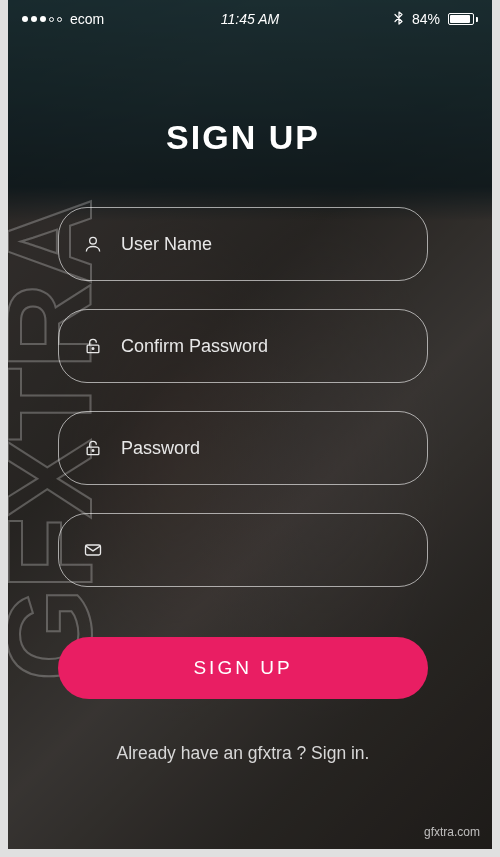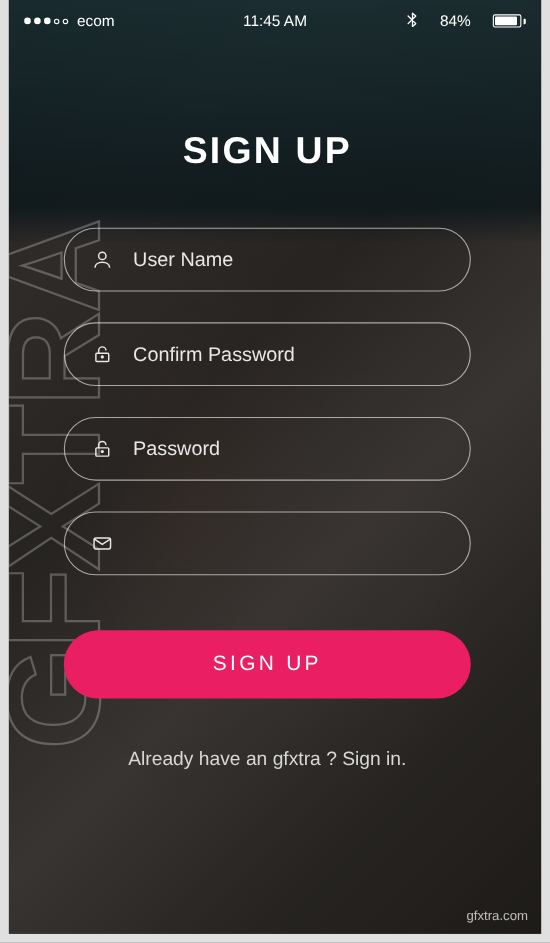--- a/index.html
+++ b/index.html
@@ -45,22 +45,22 @@
       justify-content: space-between;
       padding: 0 14px;
       color: #fff;
       font-size: 14px;
       z-index: 10;
     }
     .status-left { display: flex; align-items: center; gap: 8px; }
     .signal-dots { display: flex; gap: 3px; align-items: center; }
     .dot { width: 6px; height: 6px; border-radius: 50%; background: #fff; }
     .dot.empty { background: transparent; border: 1px solid #fff; width: 5px; height: 5px; }
-    .status-center { position: absolute; left: 50%; transform: translateX(-50%); font-weight: 500; }
-    .status-right { display: flex; align-items: center; gap: 20px; }
+    .status-center { position: absolute; left: 50%; transform: translateX(-50%); font-weight: 500; font-style: italic; }
+    .status-right { display: flex; align-items: center; gap: 8px; }
     .battery { display: flex; align-items: center; gap: 2px; }
     .battery-body { width: 26px; height: 12px; border: 1px solid #fff; border-radius: 2px; position: relative; }
     .battery-fill { position: absolute; left: 1px; top: 1px; bottom: 1px; width: 84%; background: #fff; border-radius: 1px; }
     .battery-tip { width: 2px; height: 5px; background: #fff; border-radius: 0 1px 1px 0; }
     
     .watermark {
       position: absolute;
       left: -10px;
       top: 200px;
       font-size: 120px;
@@ -95,21 +95,21 @@
     .title {
       color: #fff;
       font-size: 34px;
       font-weight: 800;
       letter-spacing: 2px;
       margin-bottom: 50px;
     }
     .form { width: 100%; display: flex; flex-direction: column; gap: 28px; }
     .field {
       position: relative;
-      height: 58px;
+      height: 74px;
       border: 1px solid rgba(255,255,255,0.6);
       border-radius: 29px;
       display: flex;
       align-items: center;
       padding: 0 24px;
       gap: 18px;
     }
     .field .icon { width: 20px; height: 20px; flex-shrink: 0; color: #e8e8e8; }
     .field input {
       flex: 1;

